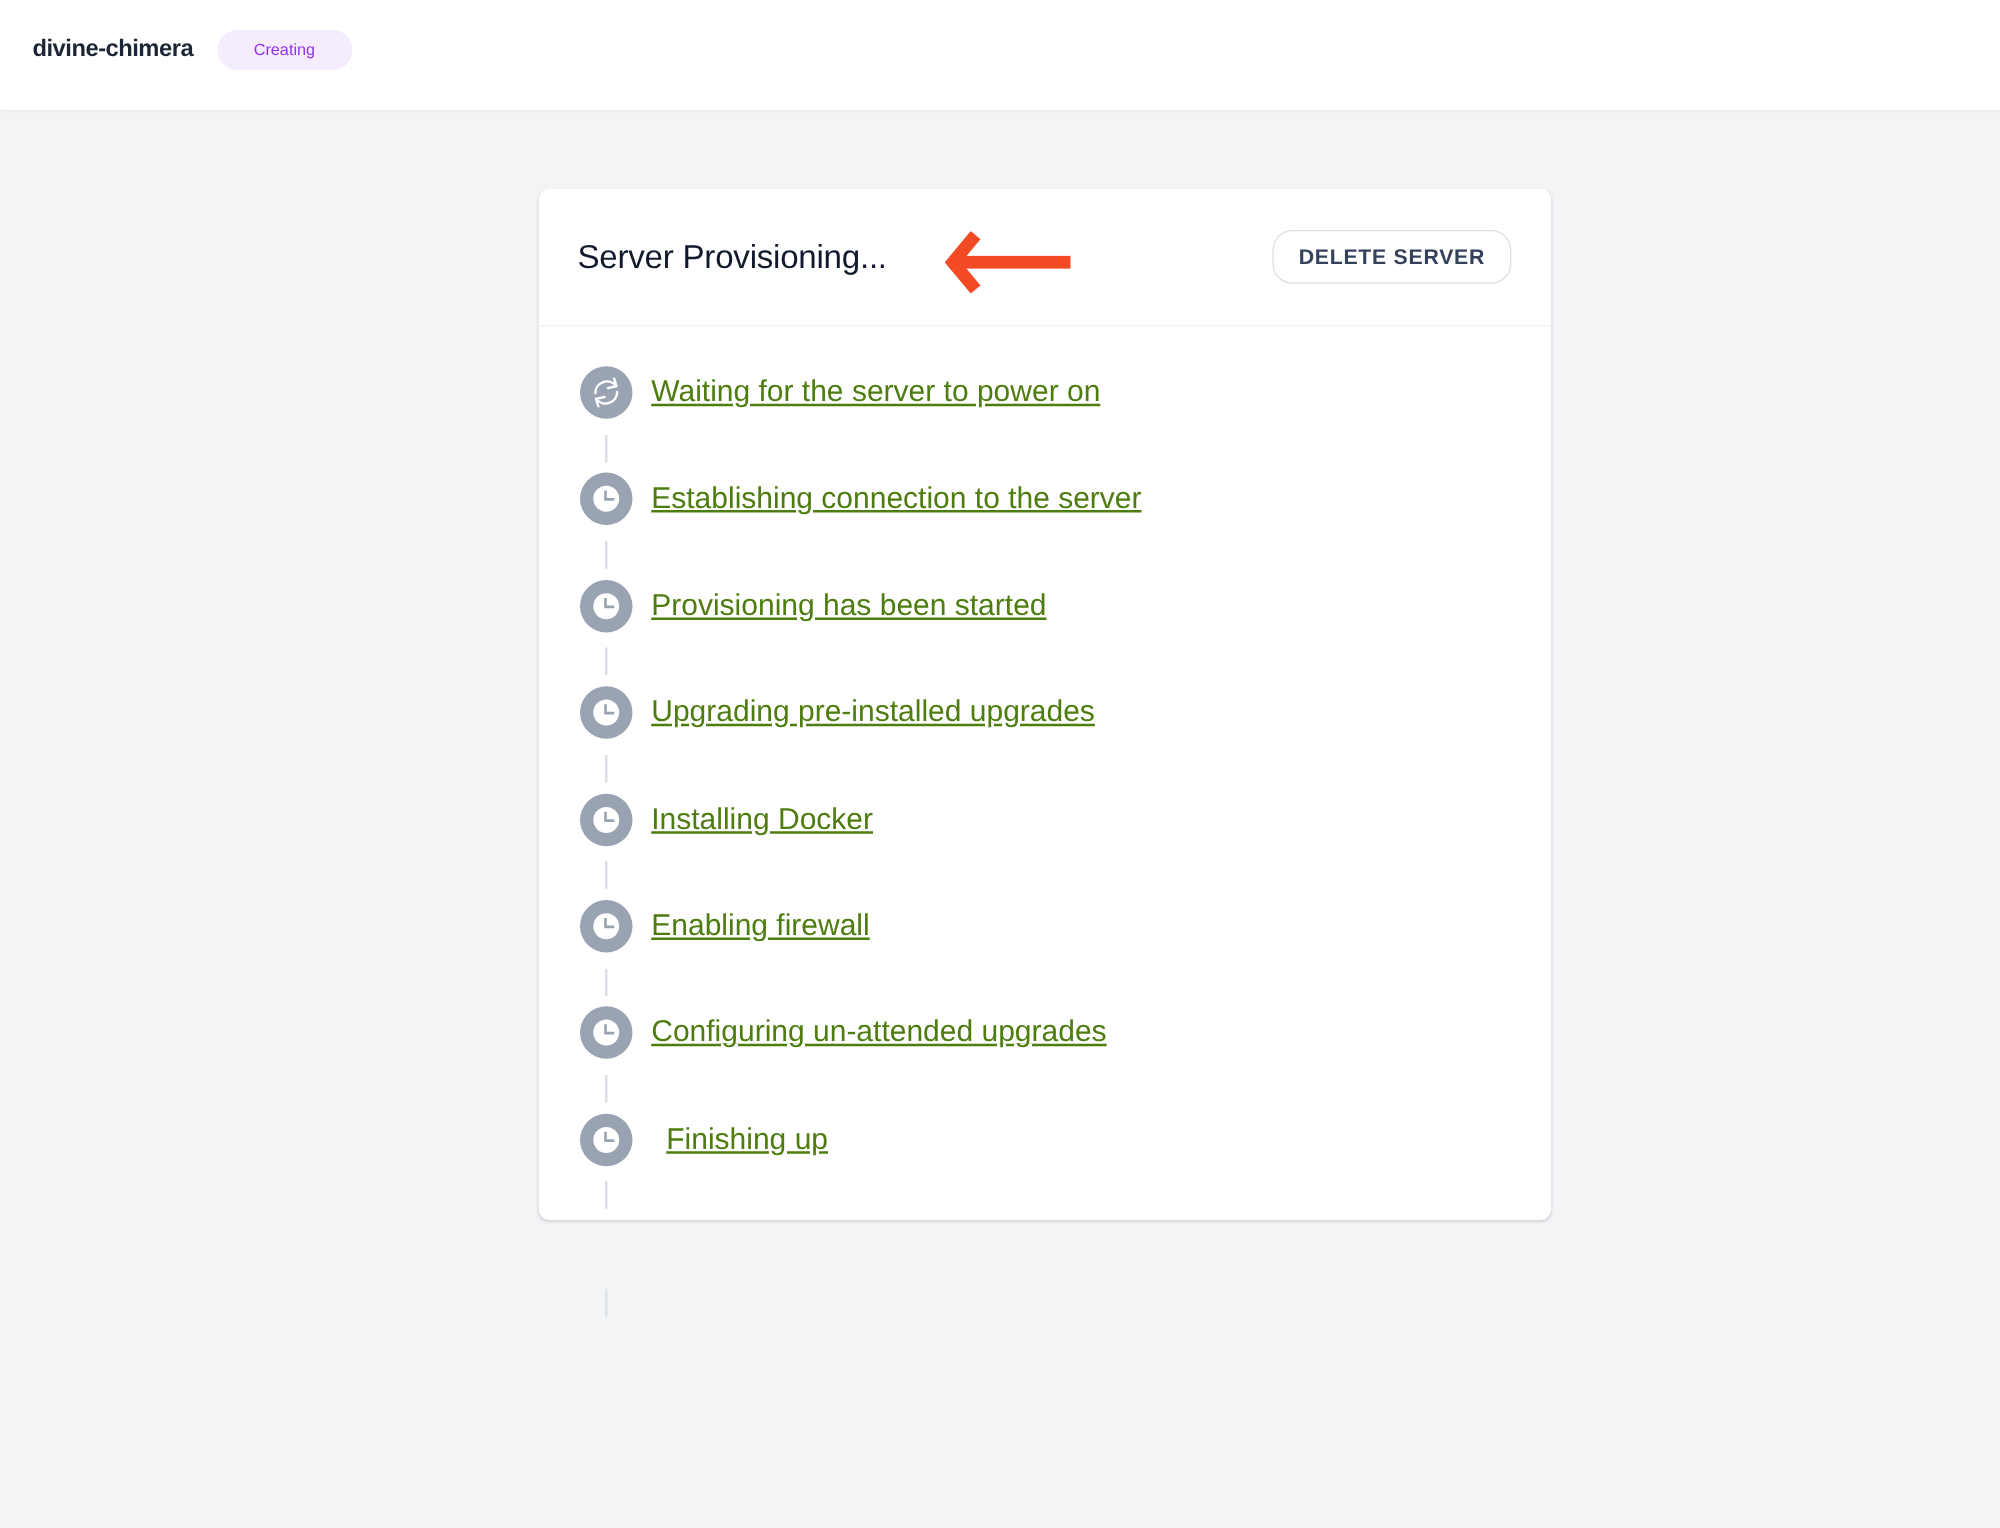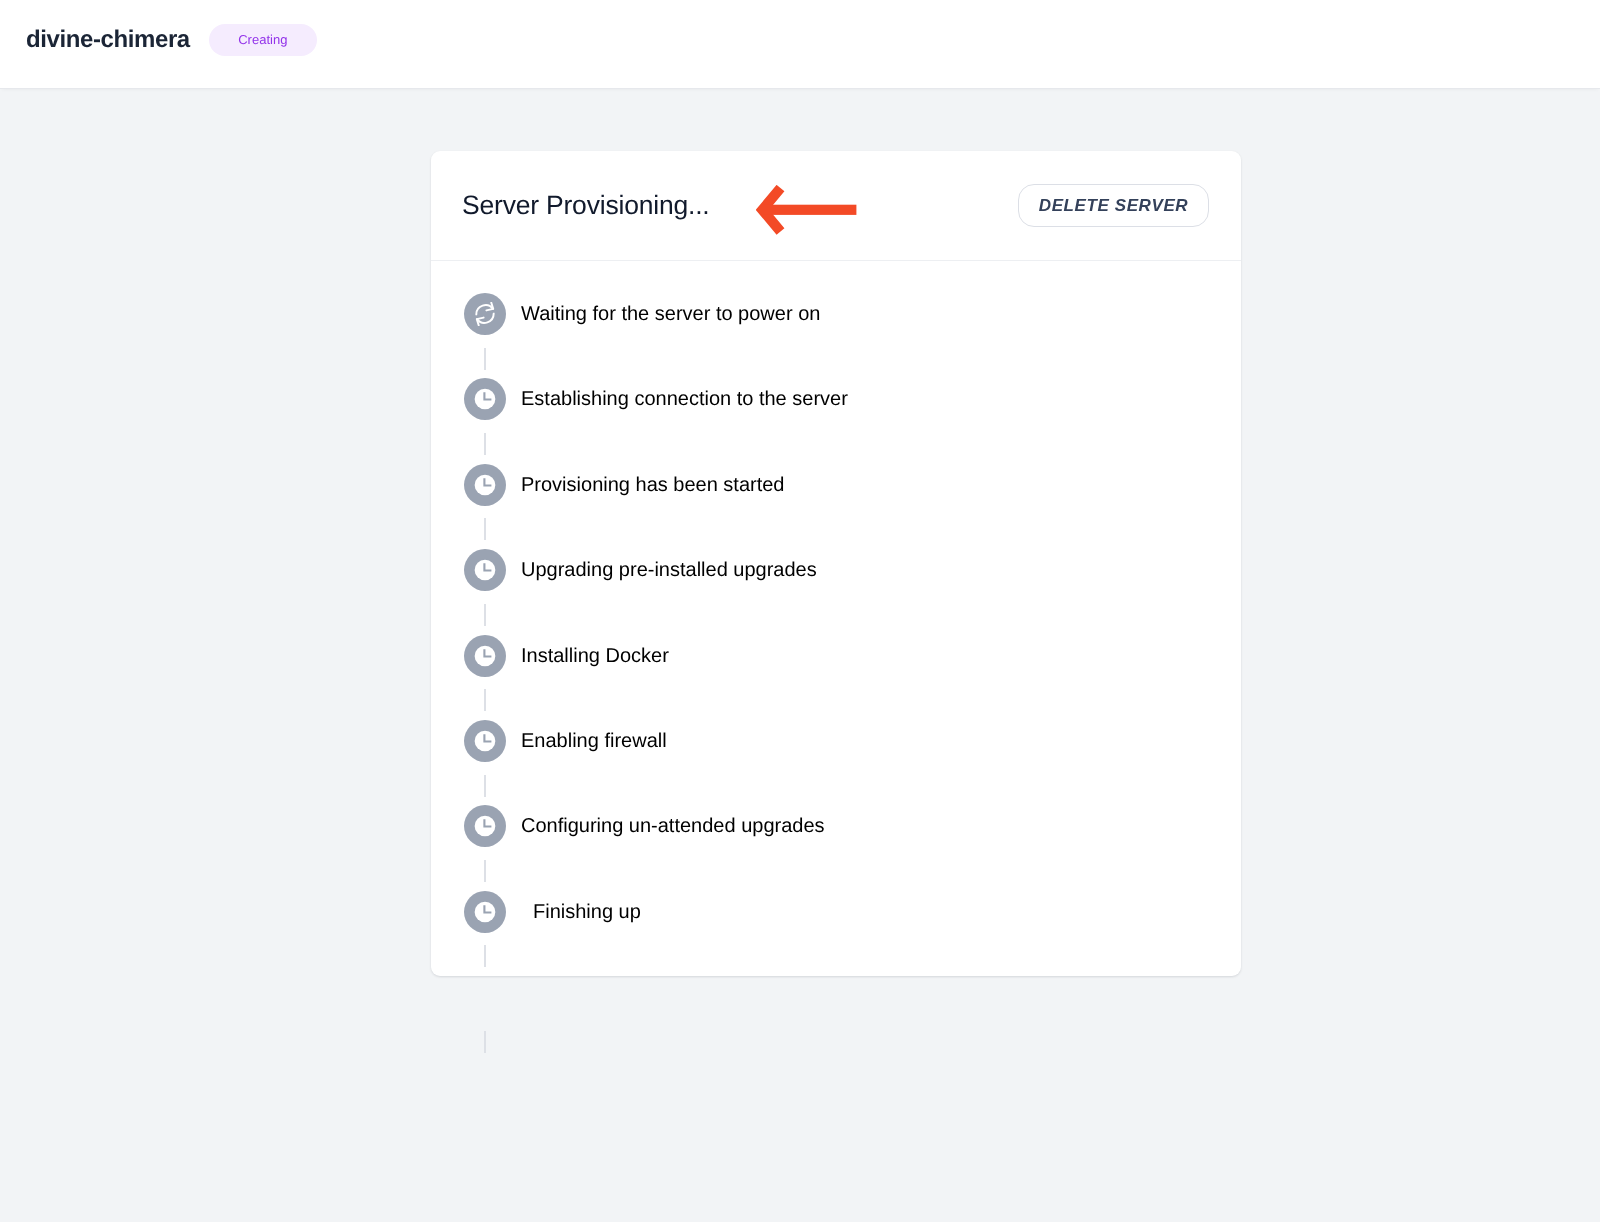--- a/index.html
+++ b/index.html
@@ -17,21 +17,21 @@
     background: #ffffff;
     border-bottom: 1px solid #e6e8ec;
     box-shadow: 0 2px 4px -2px rgba(16,24,40,0.06);
     z-index: 3;
     display: flex;
     align-items: center;
     padding: 0 0 9px 26px;
     gap: 19px;
   }
   .app-title {
-    font-size: 24px;
+    font-size: 19px;
     font-weight: 700;
     color: #1b2536;
     letter-spacing: -0.4px;
     line-height: 1;
   }
   .badge {
     background: #f5ecfe;
     color: #9333ea;
     font-size: 13px;
     height: 32px;
@@ -75,34 +75,33 @@
     font-family: inherit;
     font-size: 17px;
     font-weight: 700;
     letter-spacing: 0.6px;
     color: #34415a;
     height: 43px;
     width: 191px;
     padding: 0;
     cursor: pointer;
     line-height: 1;
-    font-style: italic;
   }
   .steps { padding: 32px 0 43px 33px; position: relative; }
   .step { display: flex; align-items: center; height: 42px; margin-bottom: 43.4px; }
   .step:last-child { margin-bottom: 0; gap: 12px; }
   .dot {
     width: 42px; height: 42px; border-radius: 50%;
     background: #9aa3b2;
     display: flex; align-items: center; justify-content: center;
     flex: 0 0 42px;
     position: relative;
   }
   .icon-wrap { display: flex; line-height: 0; }
-  .step-label { font-size: 20px; color: #000000; margin-left: 15px; line-height: 1; }
+  .step-label { font-size: 24px; color: #4d7c0f; margin-left: 15px; line-height: 1; text-decoration: underline; }
   .conn { position: absolute; left: 52.7px; width: 1.9px; background: #dde0e6; height: 22px; }
 </style>
 </head>
 <body>
 
 <div class="topbar">
   <span class="app-title">divine-chimera</span>
   <span class="badge">Creating</span>
 </div>
 

